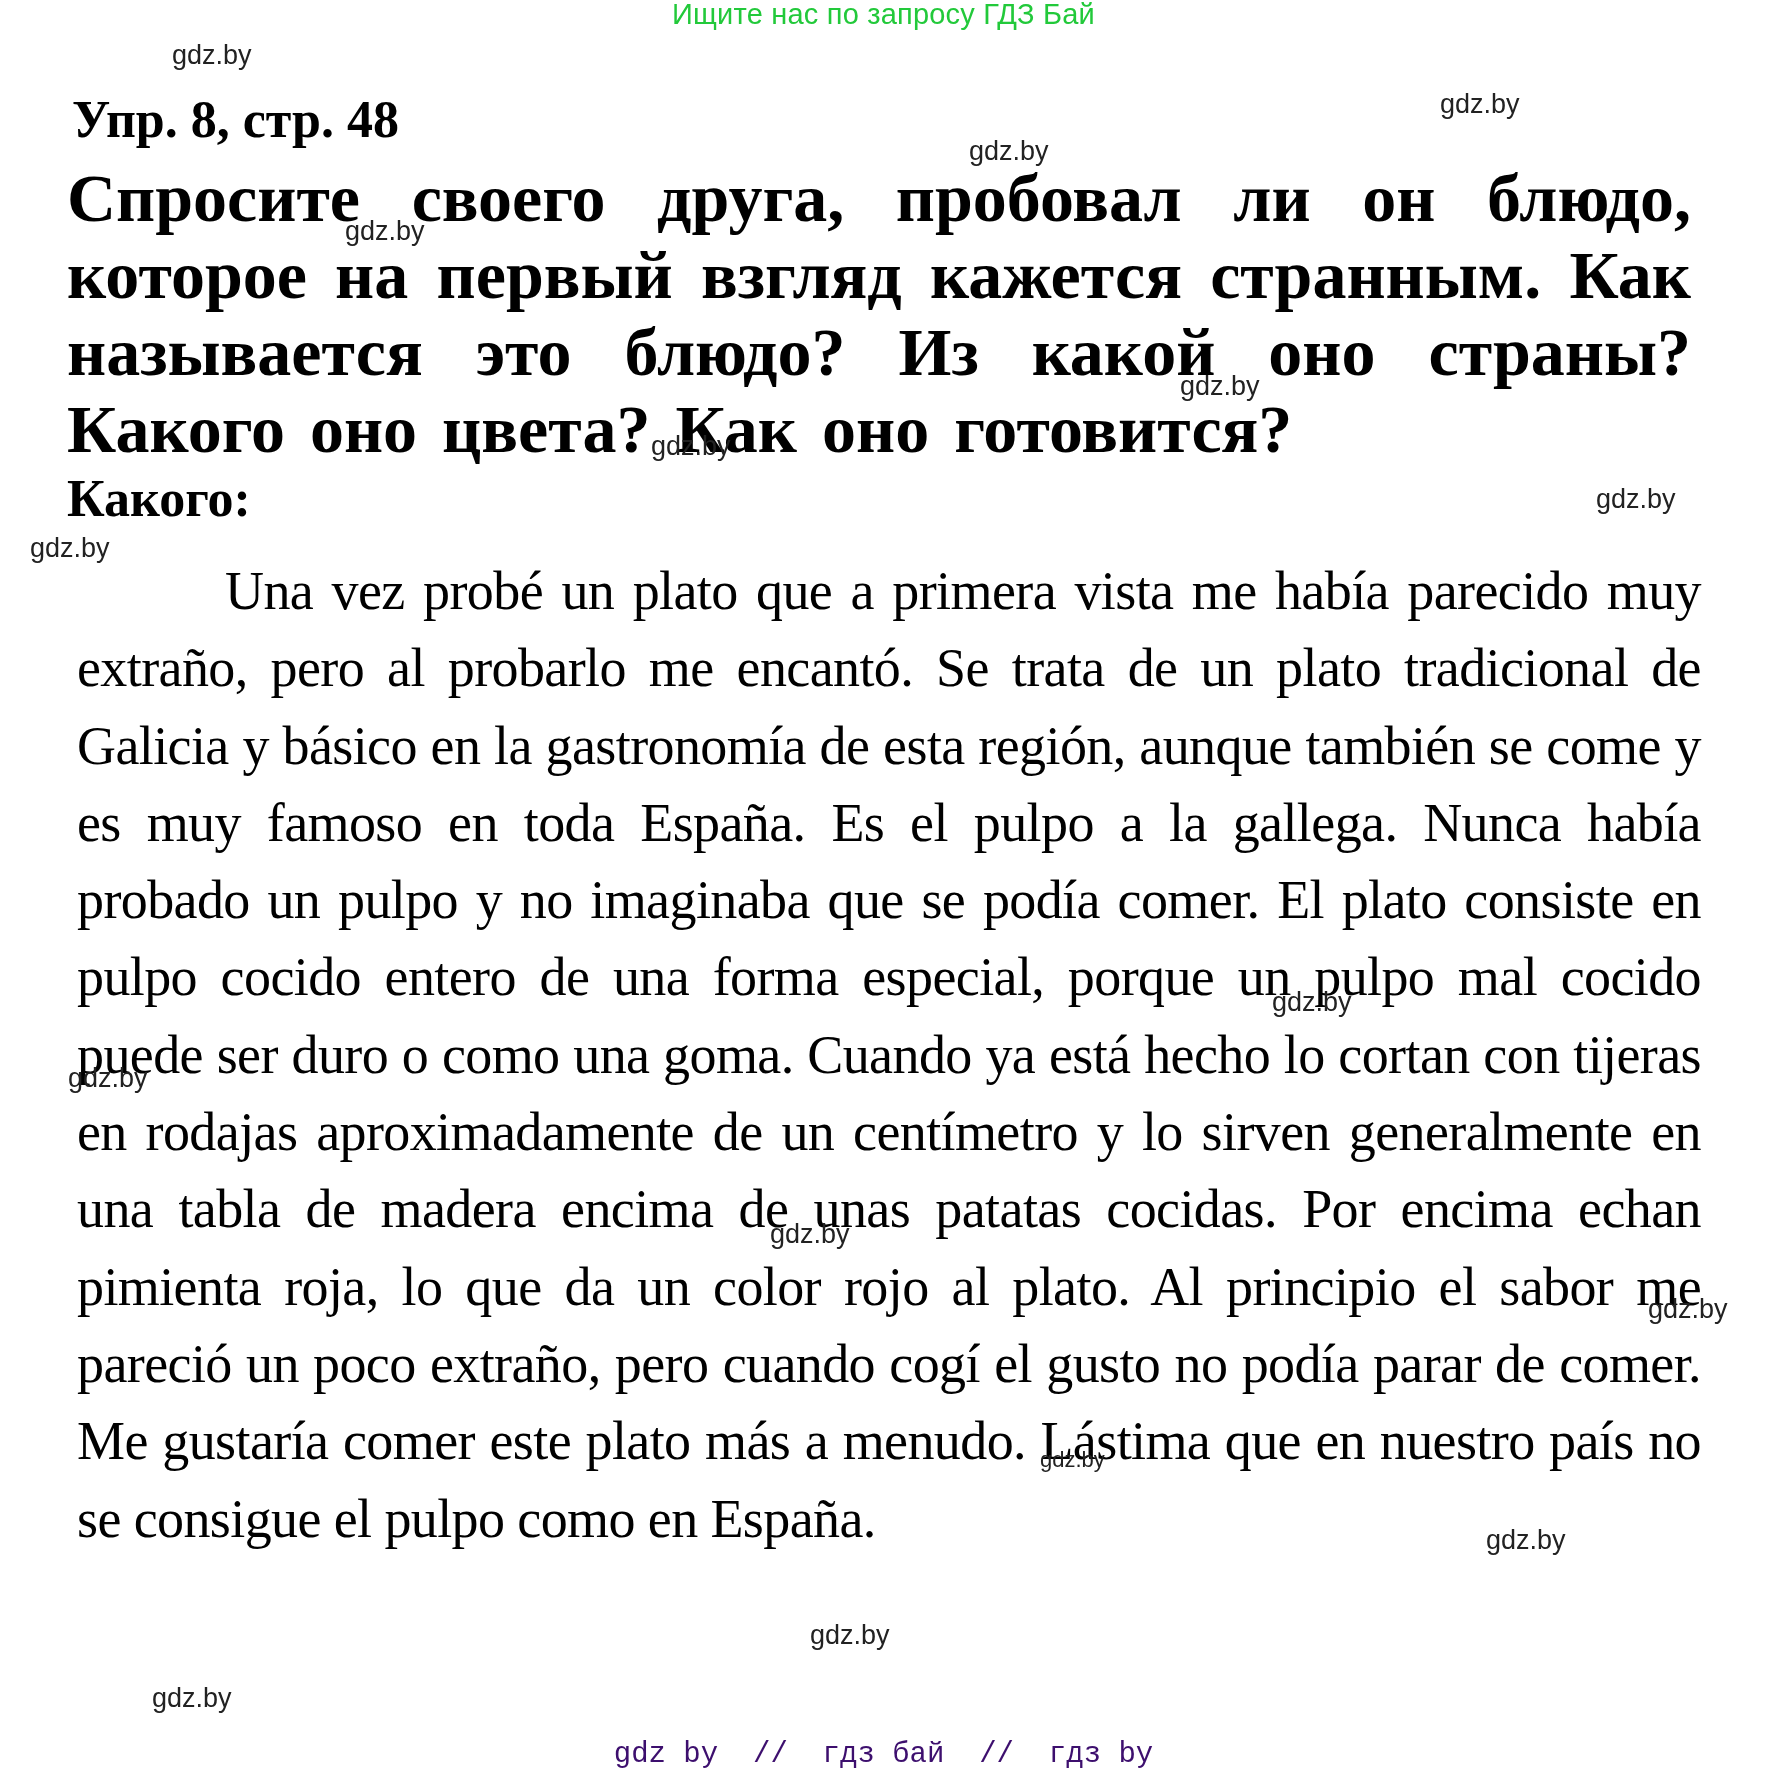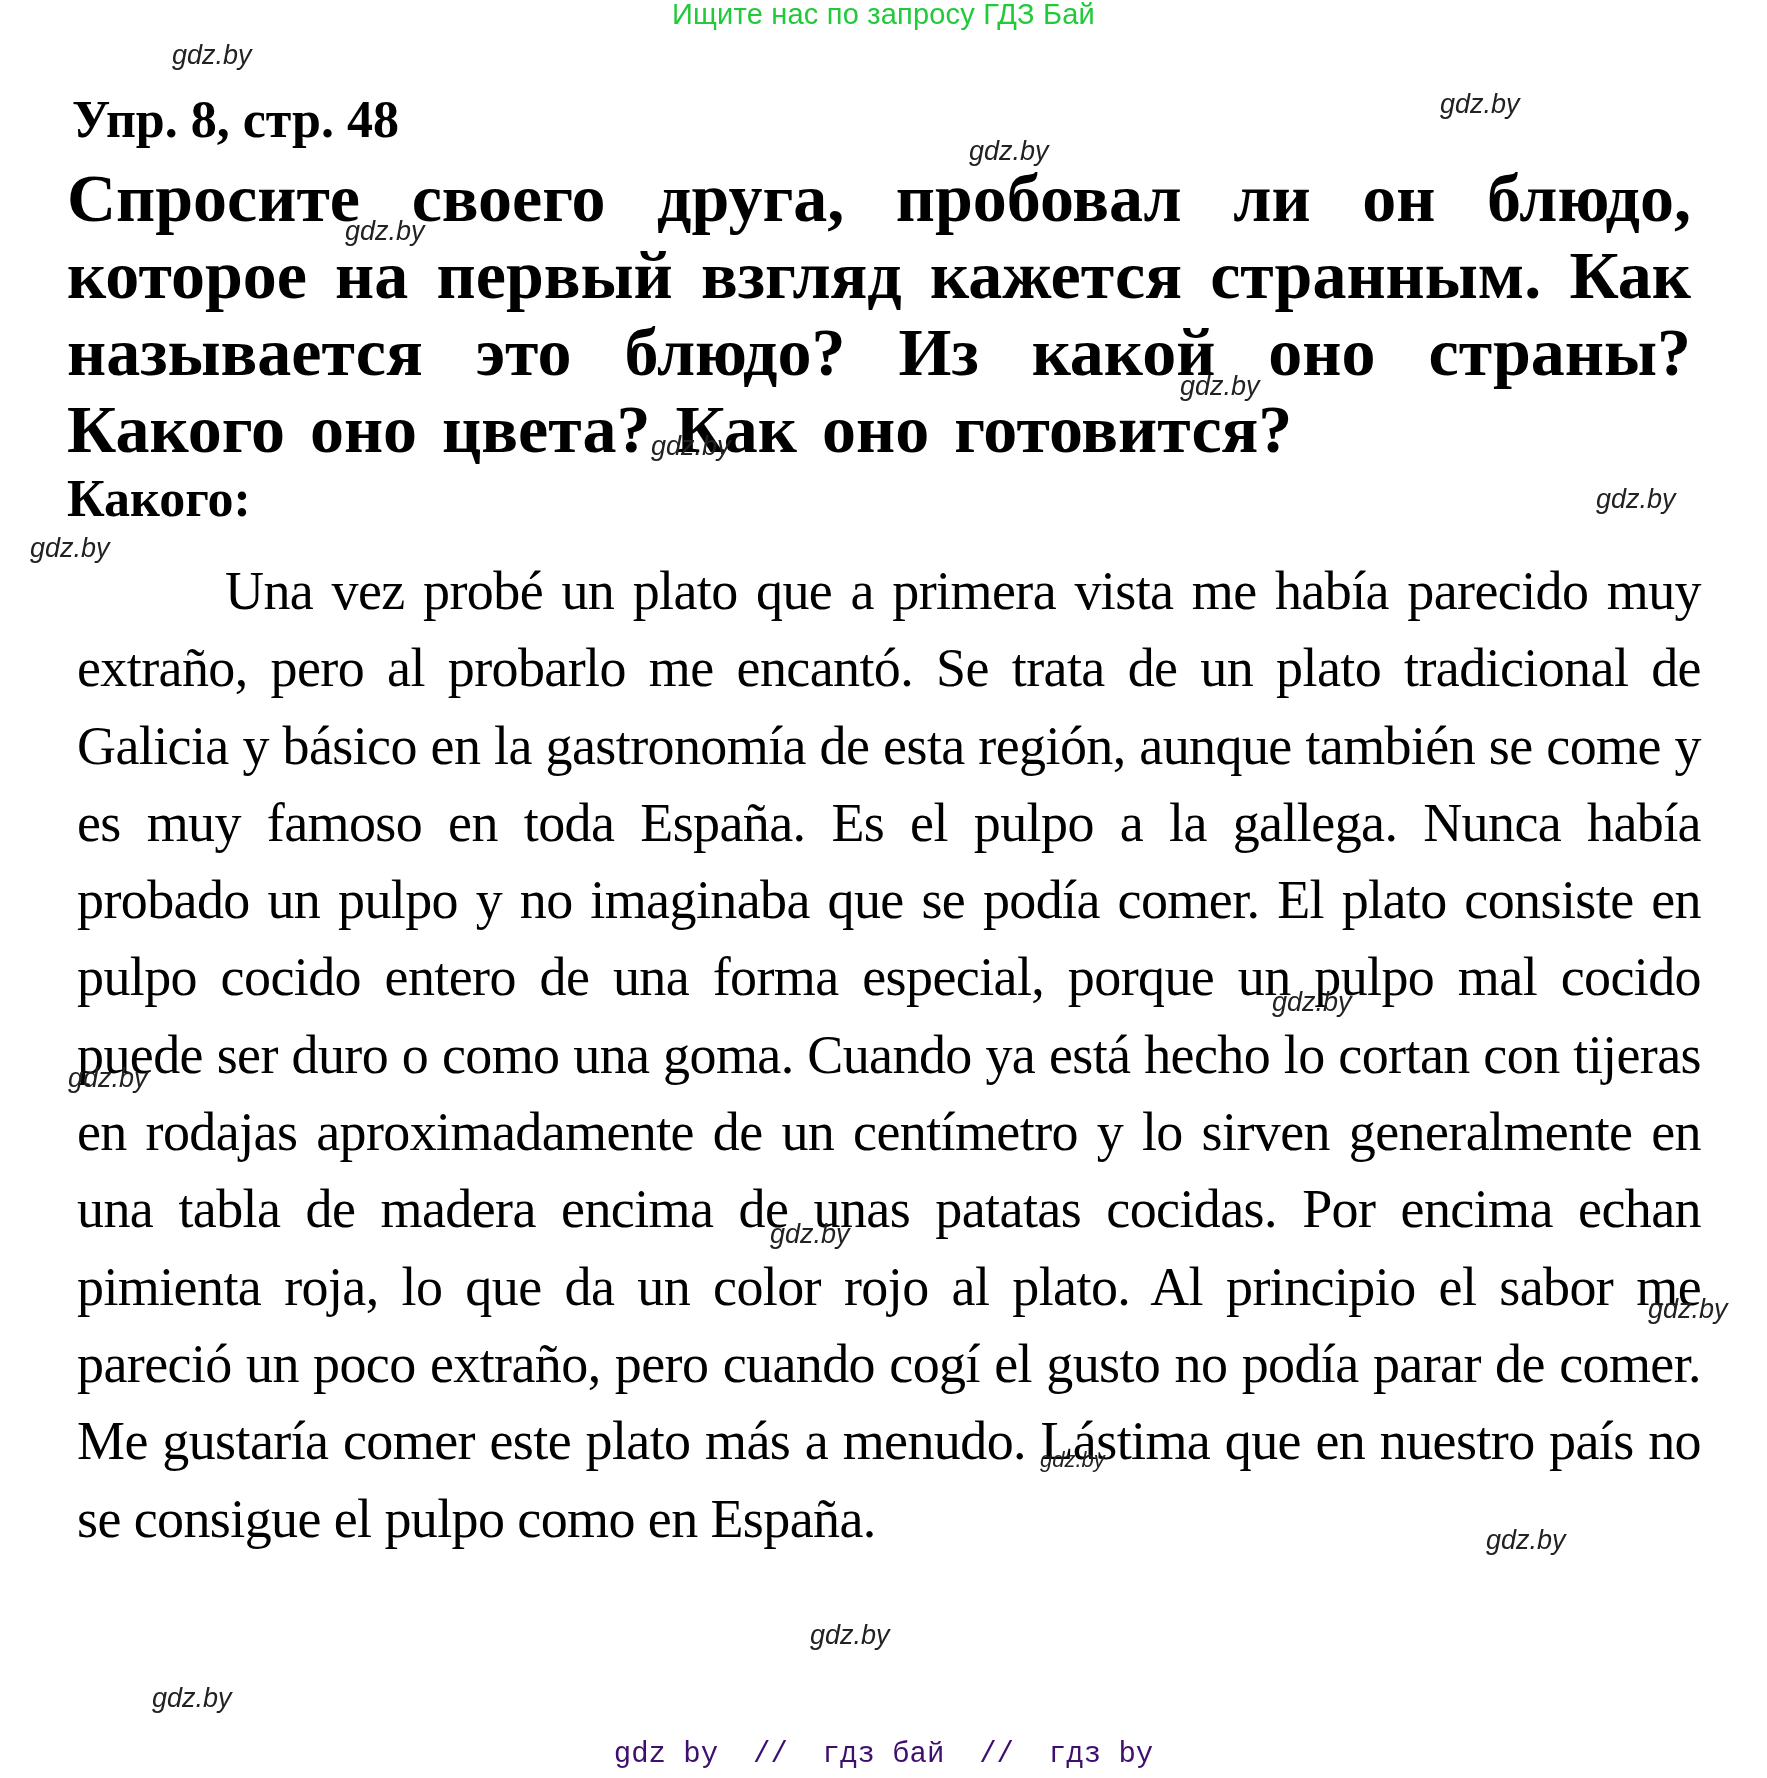--- a/index.html
+++ b/index.html
@@ -79,21 +79,20 @@
       text-align: justify;
       text-indent: 148px;
       letter-spacing: -0.6px;
     }
     .wm {
       position: absolute;
       font-family: "Liberation Sans", sans-serif;
       font-size: 27px;
       color: #222222;
       white-space: nowrap;
-      font-style: italic;
     }
     .wm.small { font-size: 22px; }
   </style>
 </head>
 <body>
 
 <div class="top-banner">Ищите нас по запросу ГДЗ Бай</div>
 
 <h1 class="title">Упр. 8, стр. 48</h1>
 

